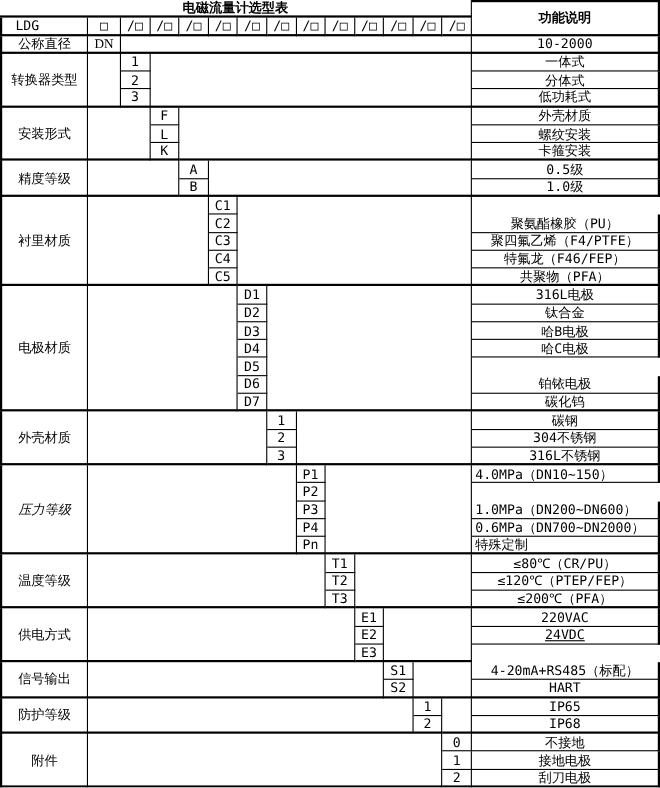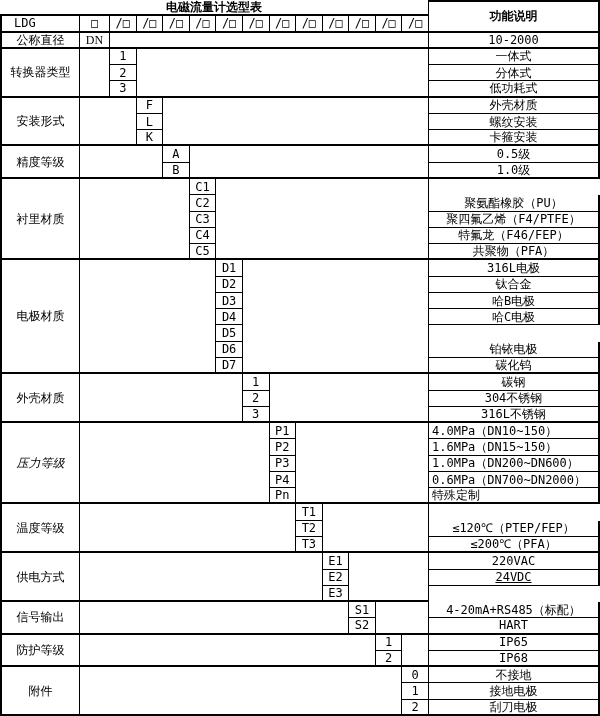--- a/index.html
+++ b/index.html
@@ -115,31 +115,31 @@
     <div class="cell" style="grid-area: 25 / 8;">2</div>
     <div class="cell br2" style="grid-area: 25 / 15;">304不锈钢</div>
     <div class="cell bb2" style="grid-area: 26 / 8;">3</div>
     <div class="cell br2 bb2" style="grid-area: 26 / 15;">316L不锈钢</div>
     <div class="cell bb2" style="grid-area: 24 / 9 / 27 / 15;"></div>
     <div class="cell bl bb2" style="grid-area: 27 / 1 / 32; font-style: italic;">压力等级</div>
     <div class="cell bb2" style="grid-area: 27 / 2 / 32 / 9;"></div>
     <div class="cell" style="grid-area: 27 / 9;">P1</div>
     <div class="cell br2 left" style="grid-area: 27 / 15;">4.0MPa（DN10~150）</div>
     <div class="cell" style="grid-area: 28 / 9; text-align: right;">P2</div>
-    <div class="cell br2 left" style="grid-area: 28 / 15;">1.6MPa（DN15~150）</div>
     <div class="cell" style="grid-area: 29 / 9;">P3</div>
     <div class="cell br2 left" style="grid-area: 29 / 15;">1.0MPa（DN200~DN600）</div>
     <div class="cell" style="grid-area: 30 / 9;">P4</div>
     <div class="cell br2 left" style="grid-area: 30 / 15;">0.6MPa（DN700~DN2000）</div>
     <div class="cell bb2" style="grid-area: 31 / 9;">Pn</div>
     <div class="cell br2 bb2 left" style="grid-area: 31 / 15;">特殊定制</div>
     <div class="cell bb2" style="grid-area: 27 / 10 / 32 / 15;"></div>
     <div class="cell bl bb2" style="grid-area: 32 / 1 / 35;">温度等级</div>
     <div class="cell bb2" style="grid-area: 32 / 2 / 35 / 10;"></div>
     <div class="cell" style="grid-area: 32 / 10;">T1</div>
+    <div class="cell br2" style="grid-area: 32 / 15;">≤80℃（CR/PU）</div>
     <div class="cell" style="grid-area: 33 / 10;">T2</div>
     <div class="cell br2" style="grid-area: 33 / 15;">≤120℃（PTEP/FEP）</div>
     <div class="cell bb2" style="grid-area: 34 / 10;">T3</div>
     <div class="cell br2 bb2" style="grid-area: 34 / 15;">≤200℃（PFA）</div>
     <div class="cell bb2" style="grid-area: 32 / 11 / 35 / 15;"></div>
     <div class="cell bl bb2" style="grid-area: 35 / 1 / 38;">供电方式</div>
     <div class="cell bb2" style="grid-area: 35 / 2 / 38 / 11;"></div>
     <div class="cell" style="grid-area: 35 / 11;">E1</div>
     <div class="cell br2" style="grid-area: 35 / 15;">220VAC</div>
     <div class="cell" style="grid-area: 36 / 11;">E2</div>

